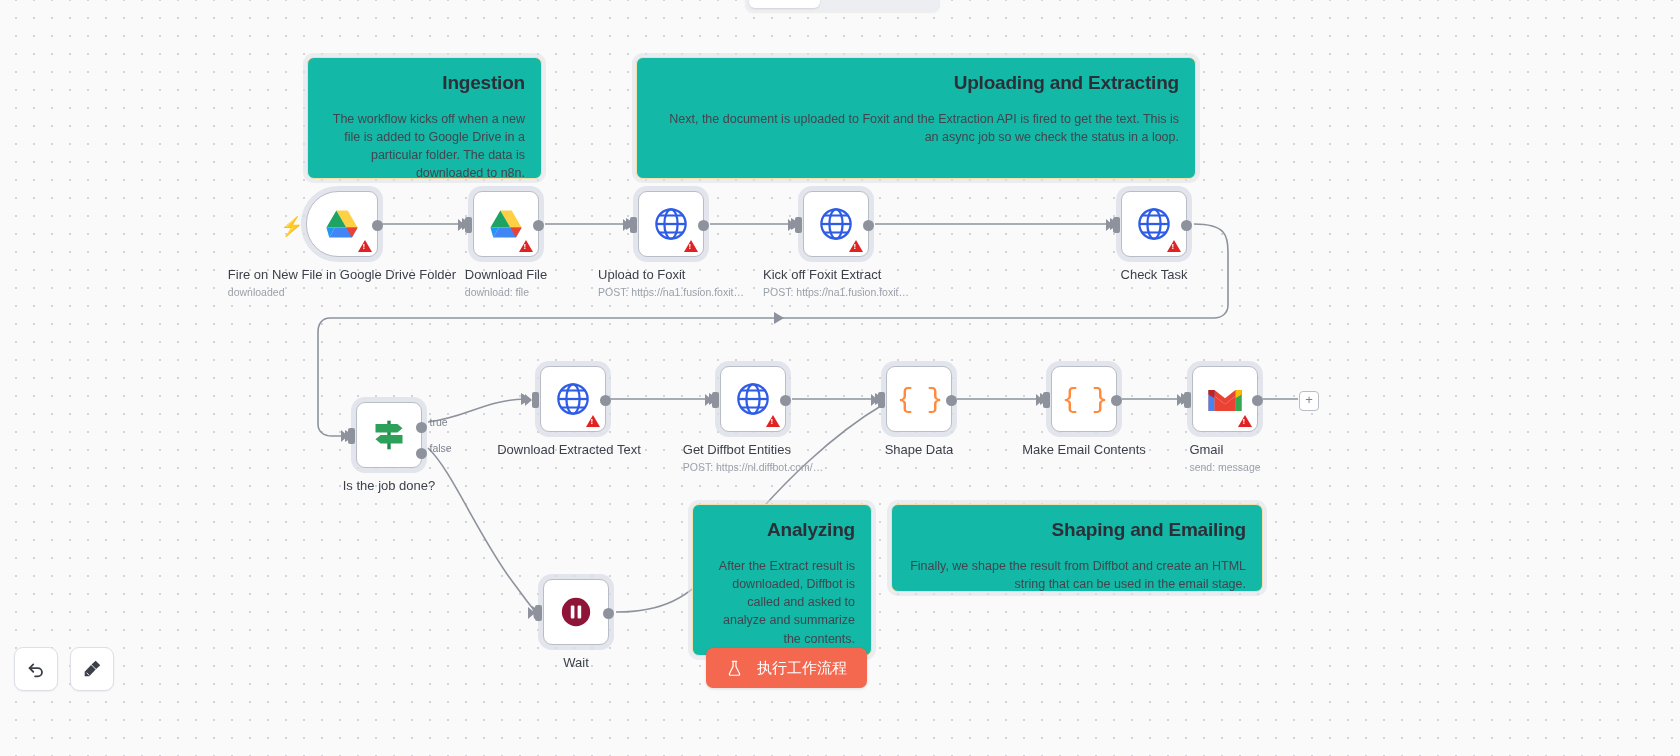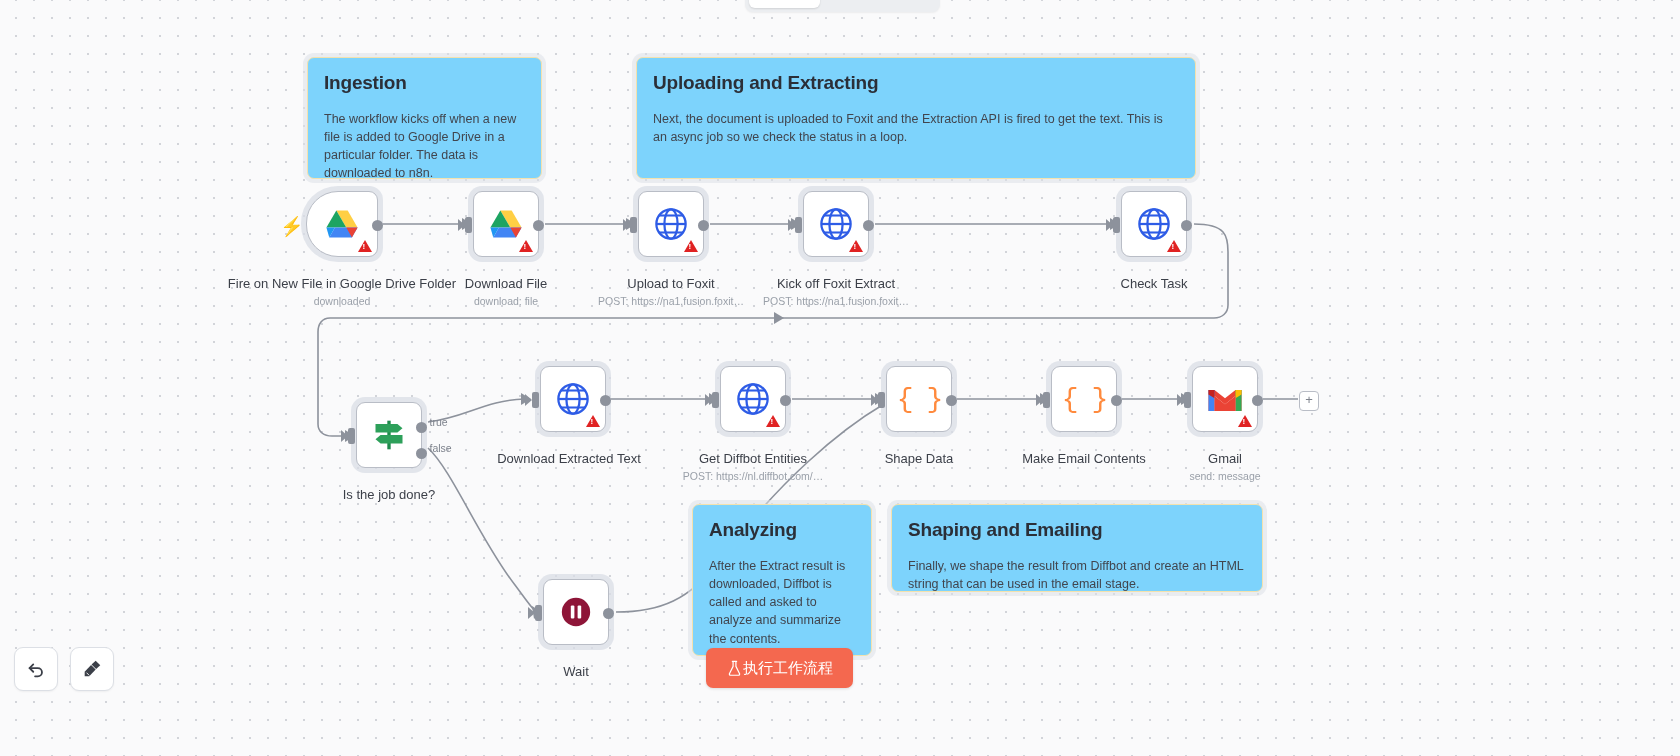--- a/index.html
+++ b/index.html
@@ -21,41 +21,41 @@
     box-shadow:0 1px 2px rgba(0,0,0,.06);
   }
   .tabbar .tab{
     font-size:13px;color:#6b6f76;padding:7px 16px;border-radius:6px;
     white-space:nowrap;
   }
   .tabbar .tab.active{background:#fff;color:#2d3138;box-shadow:0 1px 2px rgba(0,0,0,.12);}
 
   
   .note{
-    position:absolute;background:#7dd3fc;border:1px solid #f3e2ae;border-radius:7px;
+    position:absolute;background:#14b8a6;border:1px solid #f3e2ae;border-radius:7px;
     box-shadow:0 0 0 4px rgba(220,224,232,.55);
-    padding:14px 16px;box-sizing:border-box;
+    padding:14px 16px;box-sizing:border-box;text-align:right;
   }
   .note h3{
     margin:0 0 16px 0;font-size:19px;font-weight:600;color:#2b2f38;letter-spacing:-.2px;
   }
   .note p{margin:0;font-size:12.5px;line-height:1.45;color:#41454e;}
 
   
   .node{position:absolute;}
   .node .box{
     width:66px;height:66px;background:#fff;border:1.5px solid #b9bdc6;border-radius:9px;
     box-shadow:0 0 0 5px rgba(217,221,229,.75);
     display:flex;align-items:center;justify-content:center;position:relative;
     box-sizing:border-box;
   }
   .node.trigger .box{border-radius:32px 9px 9px 32px;width:72px;}
   .node .caption{
     position:absolute;top:76px;left:50%;transform:translateX(-50%);
-    text-align:center;white-space:nowrap;margin-top:9px;
+    text-align:left;white-space:nowrap;
   }
   .node .title{font-size:13px;color:#3b3f48;line-height:1.25;}
   .node .sub{font-size:10.5px;color:#9aa0a9;margin-top:3px;line-height:1.2;}
   .warn{
     position:absolute;right:5px;bottom:4px;width:0;height:0;
     border-left:7px solid transparent;border-right:7px solid transparent;
     border-bottom:12px solid #e02222;
   }
   .warn::after{
     content:"!";position:absolute;left:-2.5px;top:3px;font-size:8px;color:#fff;
@@ -90,21 +90,21 @@
   .ctl{
     position:absolute;width:42px;height:42px;background:#fff;border:1px solid #dcdfe5;
     border-radius:9px;display:flex;align-items:center;justify-content:center;
     box-shadow:0 1px 2px rgba(0,0,0,.05);
   }
 
   
   .exec{
     position:absolute;left:706px;top:648px;
     background:#f4684f;color:#fff;border:none;border-radius:7px;
-    height:40px;padding:0 20px;display:flex;align-items:center;gap:0;
+    height:40px;padding:0 20px;display:flex;align-items:center;gap:14px;
     font-size:15px;font-family:"Liberation Sans", sans-serif;
     box-shadow:0 1px 3px rgba(0,0,0,.12);
   }
 
   svg{display:block;}
   .edge{position:absolute;left:0;top:0;width:1680px;height:756px;pointer-events:none;}
 </style>
 </head>
 <body>
 

